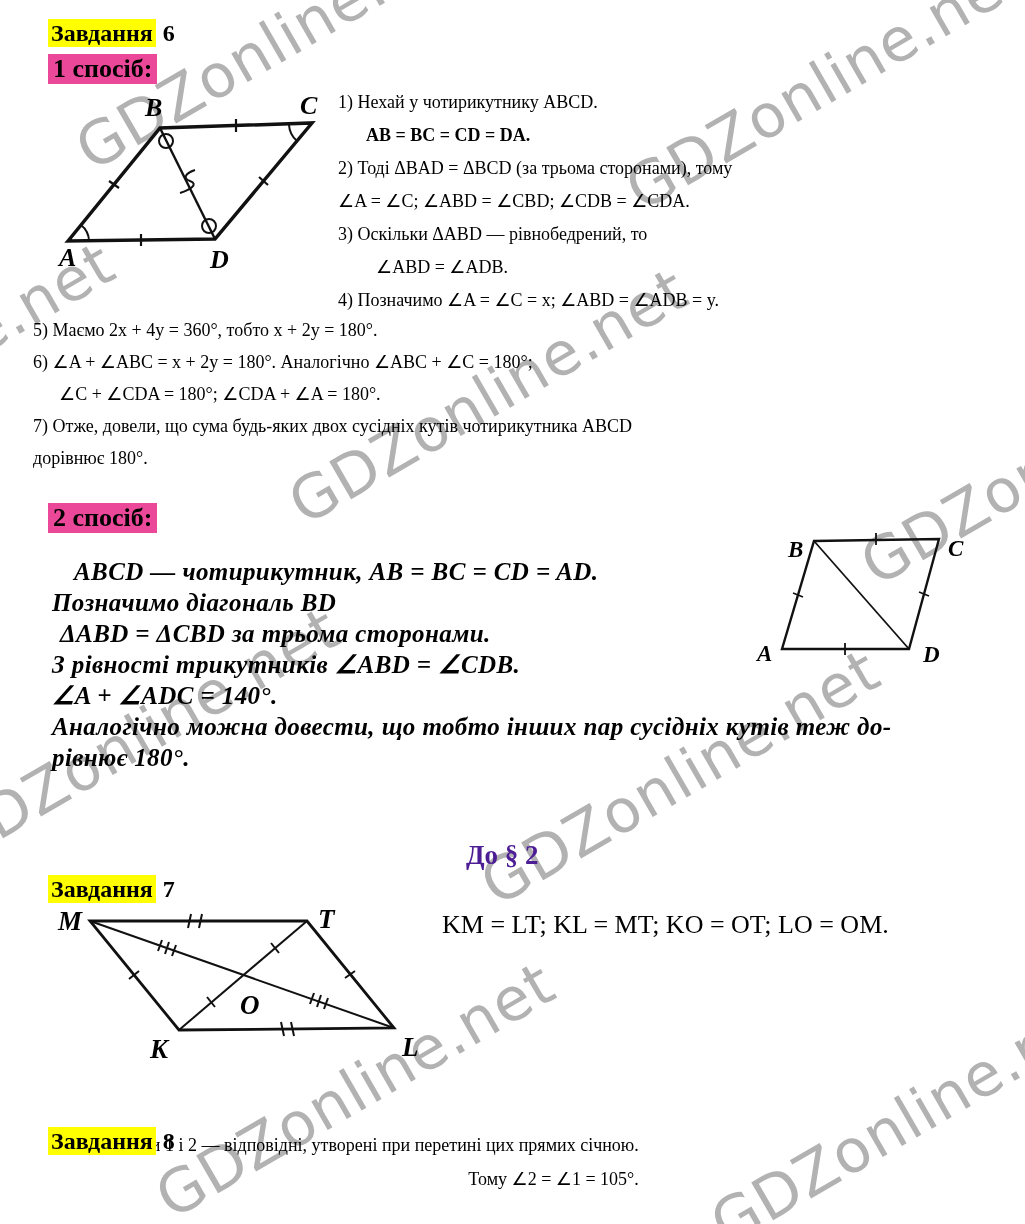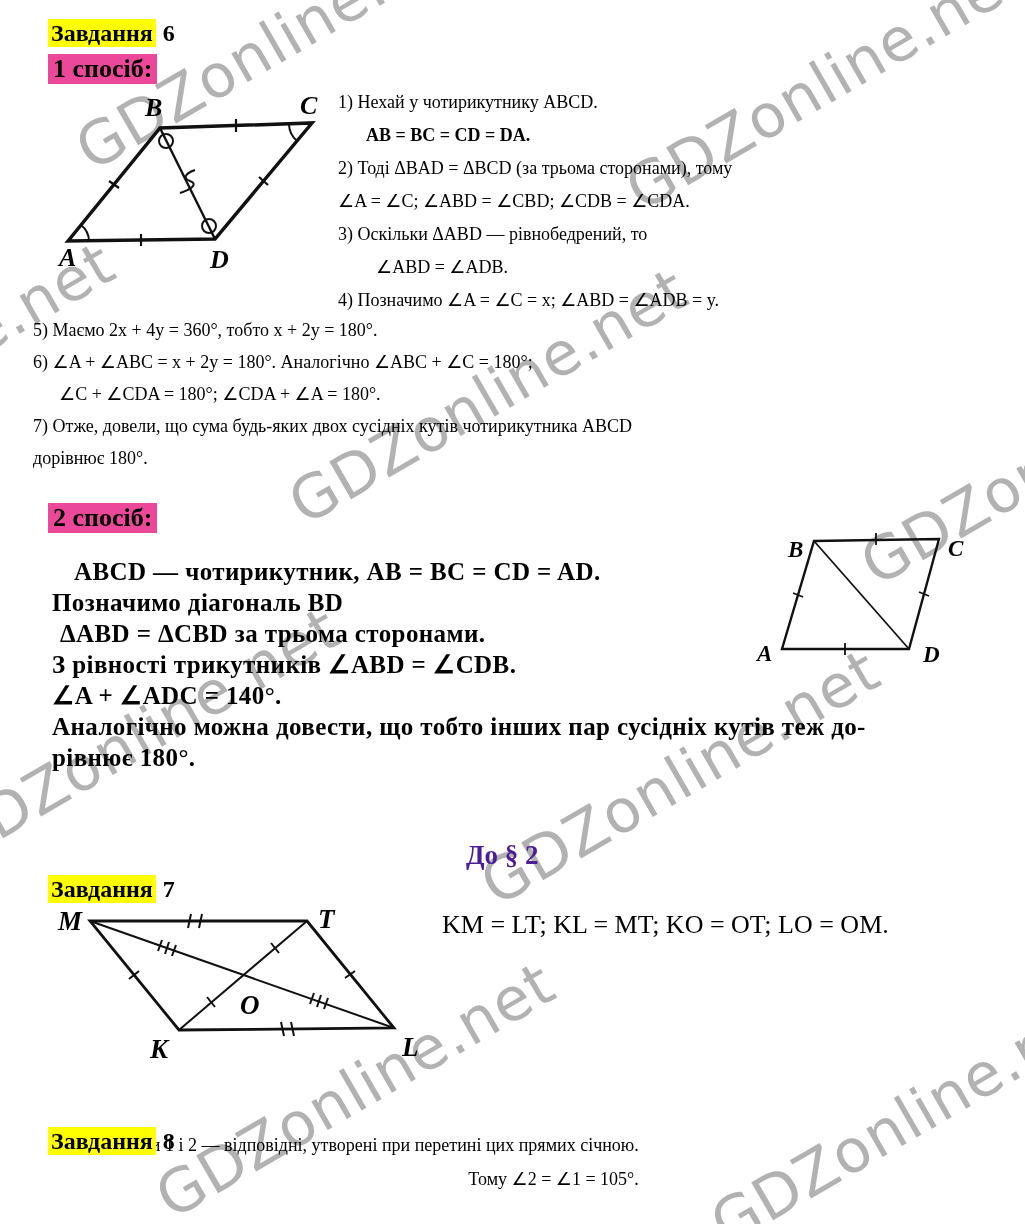--- a/index.html
+++ b/index.html
@@ -16,21 +16,21 @@
   .task-head .num{margin-left:7px;}
   .m-label{position:absolute;z-index:2;font-weight:bold;font-size:26px;line-height:28px;
            background:#ec4899;padding:1px 5px;white-space:nowrap;}
   
   .col{position:absolute;z-index:1;font-size:18px;line-height:33px;white-space:nowrap;}
   .col2{line-height:32px;}
   .ind1{padding-left:28px;font-weight:bold;}
   .ind2{padding-left:38px;}
   .ind3{padding-left:26px;}
   .book{position:absolute;z-index:1;font-weight:bold;font-size:25px;line-height:31px;
-        letter-spacing:0.4px;white-space:nowrap;}
+        letter-spacing:0.4px;white-space:nowrap;font-style:italic;}
   .ind-a{padding-left:22px;}
   .ind-b{padding-left:8px;}
   .blue-link{position:absolute;z-index:1;font-weight:bold;font-size:27px;color:#4c1d95;white-space:nowrap;}
   .answer-line{position:absolute;z-index:1;font-size:26px;white-space:nowrap;}
   svg.fig{position:absolute;z-index:1;}
   svg text{font-family:"Liberation Serif",serif;font-style:italic;font-weight:bold;fill:#000;}
   .f26{font-size:26px;} .f23{font-size:23px;} .f27{font-size:27px;}
 </style>
 </head>
 <body>

